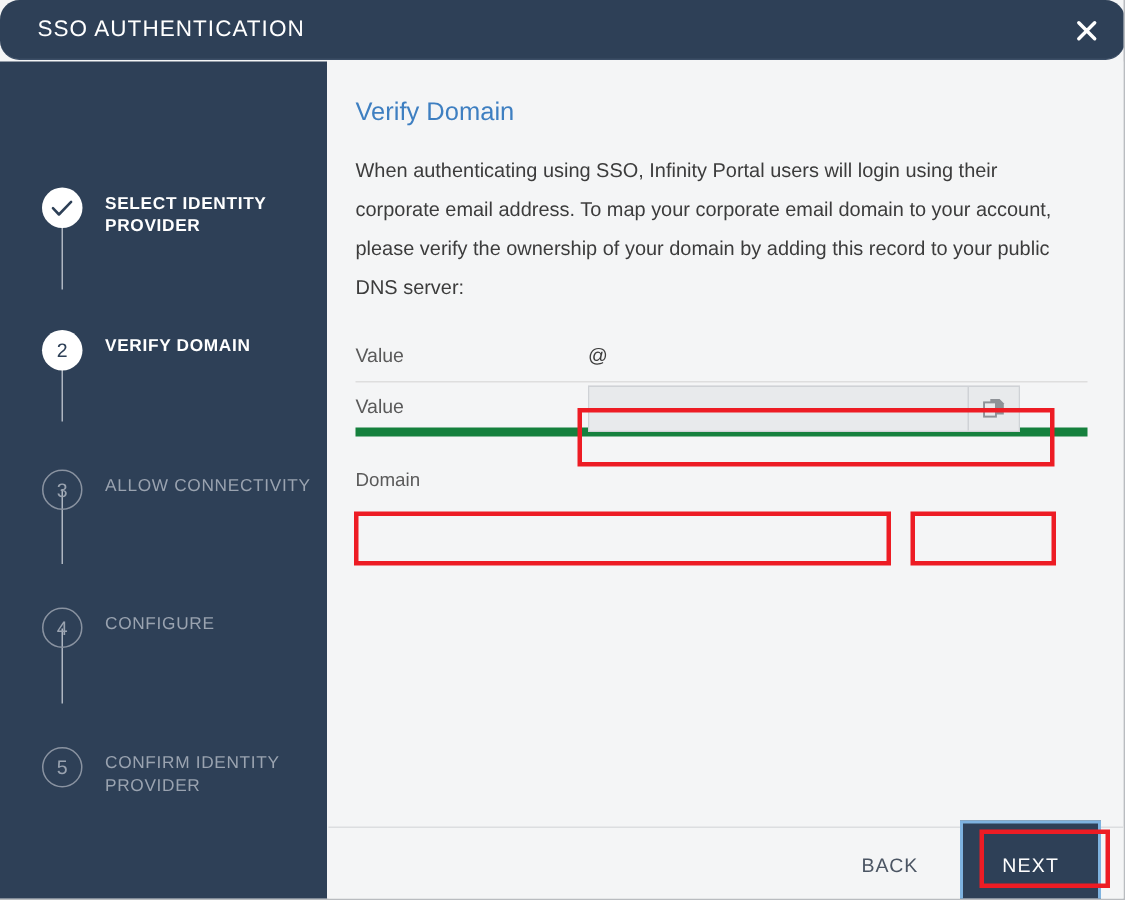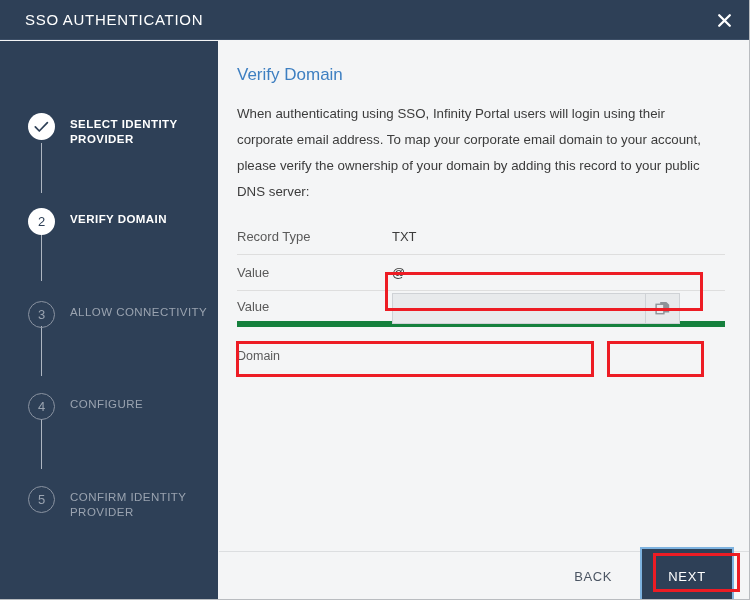--- a/index.html
+++ b/index.html
@@ -26,20 +26,21 @@
   
   .titlebar {
     position: absolute;
     left: 0; top: 0;
     width: 750px;
     height: 40px;
     background: #2e4057;
     border-bottom: 1px solid #3c4e66;
     display: flex;
     align-items: center;
+    border-radius: 13px;
   }
   .titlebar-title {
     color: #ffffff;
     font-size: 15px;
     letter-spacing: 0.7px;
     padding-left: 25px;
     font-weight: 400;
   }
   .close-btn {
     position: absolute;
@@ -54,21 +55,21 @@
   .close-btn svg { display: block; }
 
   
   .sidebar {
     position: absolute;
     left: 0; top: 41px;
     width: 218px;
     height: 559px;
     background: #2e4057;
   }
-  .steps { position: relative; padding-top: 28px; }
+  .steps { position: relative; padding-top: 40px; }
   .step {
     position: relative;
     display: flex;
     align-items: flex-start;
     min-height: 22px;
     padding-left: 28px;
     margin-bottom: 0;
   }
   .step-circle {
     position: relative;
@@ -345,24 +346,20 @@
 
     </div>
   </div>
 
   <div class="content">
     <h1 class="page-title">Verify Domain</h1>
     <p class="intro">When authenticating using SSO, Infinity Portal users will login using their corporate email address. To map your corporate email domain to your account, please verify the ownership of your domain by adding this record to your public DNS server:</p>
 
     <div class="record-table">
 
-      <div class="record-row">
-        <div class="record-key">Record Type</div>
-        <div class="record-val">TXT</div>
-      </div>
 
       <div class="record-row">
         <div class="record-key">Value</div>
         <div class="record-val">@</div>
       </div>
 
       <div class="record-row value-row">
         <div class="record-key">Value</div>
         <div class="value-group">
           <input class="value-input" type="text" readonly="" value="" style="">

